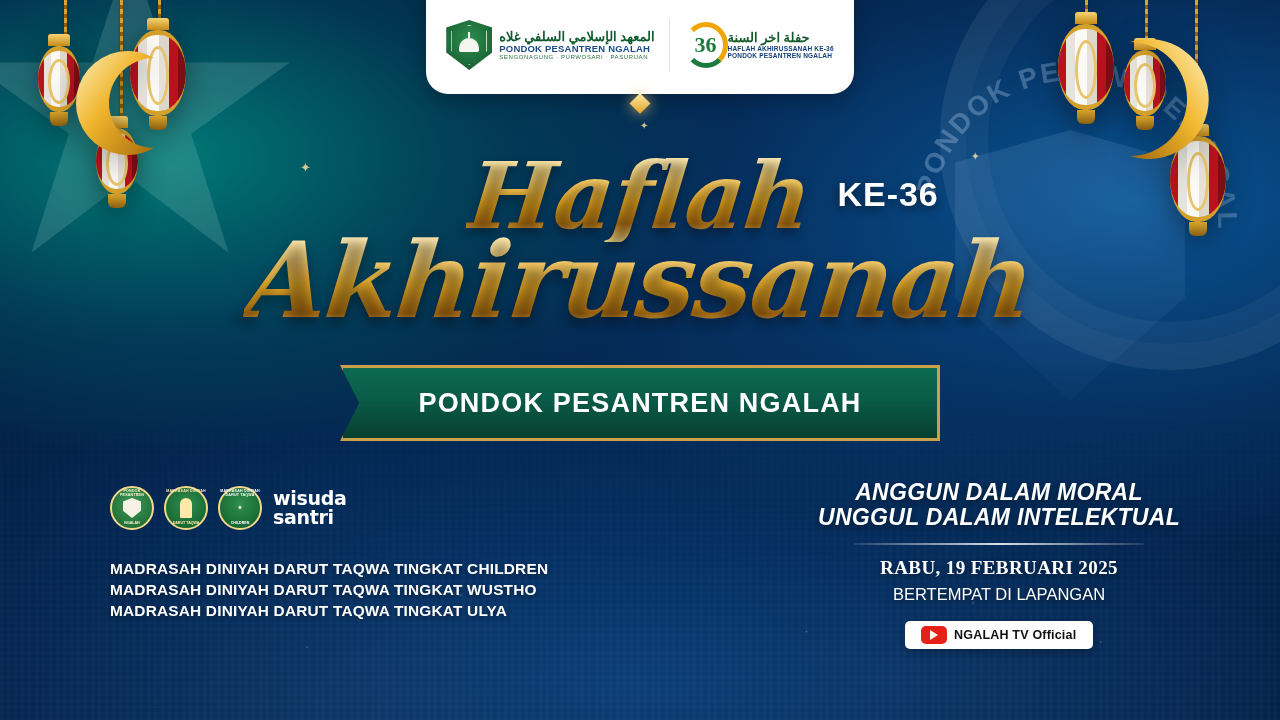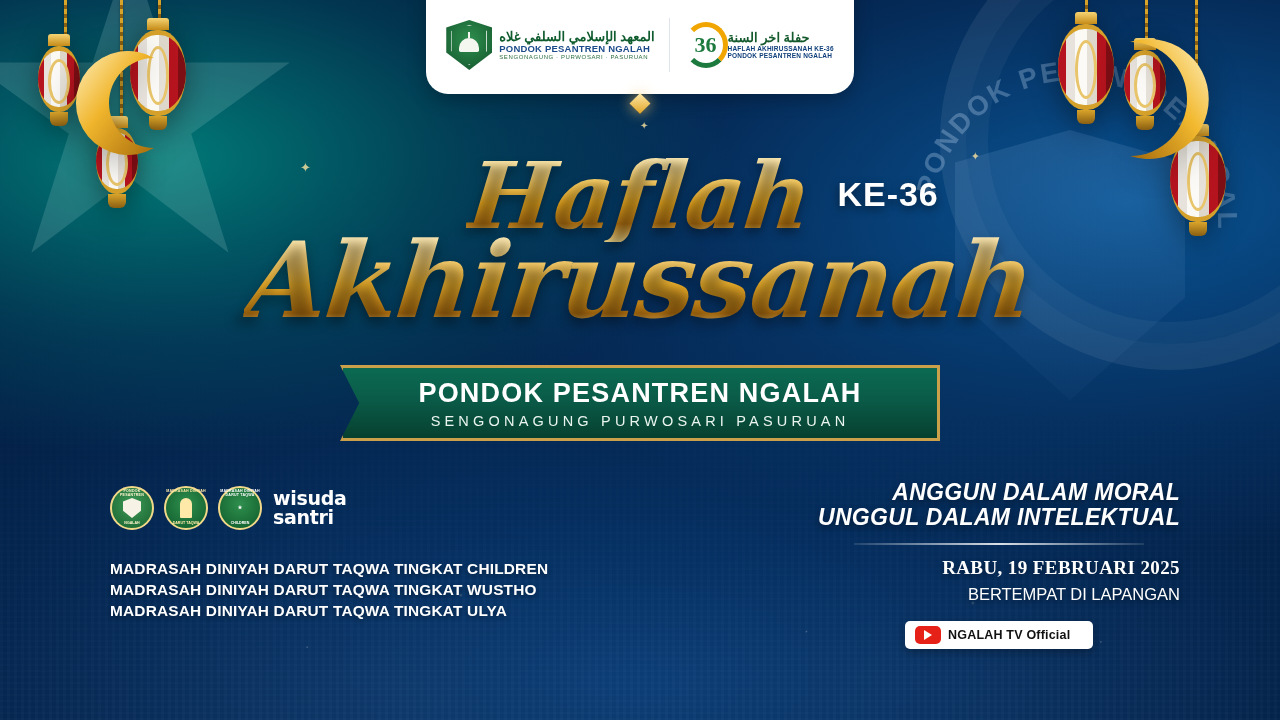--- a/index.html
+++ b/index.html
@@ -352,21 +352,21 @@
     letter-spacing: .2px;
     color: #ffffff;
     text-shadow: 0 2px 5px rgba(0,0,0,.4);
   }
 
   
   .br {
     position: absolute;
     right: 100px;
     top: 480px;
-    text-align: right;
+    text-align: center;
     color: #fff;
   }
   .br-slogan {
     font-style: italic;
     font-weight: bold;
     font-size: 23px;
     line-height: 25px;
     letter-spacing: .3px;
     text-shadow: 0 3px 7px rgba(0,0,0,.45);
   }
@@ -383,21 +383,21 @@
   .br-venue {
     font-size: 16.5px; line-height: 22px; margin-top: 4px;
     text-shadow: 0 2px 6px rgba(0,0,0,.45);
   }
   .yt-pill {
     margin: 16px auto 0;
     width: 188px; height: 28px;
     background: #fff;
     border-radius: 5px;
     display: flex; align-items: center; gap: 7px;
-    padding: 0 10px;
+    padding: 0 16px;
     box-shadow: 0 3px 9px rgba(0,0,0,.3);
   }
   .yt-icon {
     width: 26px; height: 18px; border-radius: 5px;
     background: #e62117;
     display: flex; align-items: center; justify-content: center;
   }
   .yt-icon .play {
     width: 0; height: 0;
     border-left: 8px solid #fff;
@@ -537,21 +537,20 @@
     </div>
     <div>
       <span class="akhir">Akhirussanah</span>
     </div>
   </div>
 
   <div class="ribbon-tail rt-left"></div>
   <div class="ribbon-tail rt-right"></div>
   <div class="ribbon">
     <div class="rb-main">PONDOK PESANTREN NGALAH</div>
-    <div class="rb-sub">SENGONAGUNG PURWOSARI PASURUAN</div>
   </div>
 
   <div class="bl">
     <div class="bl-logos">
       <div class="circle-logo cl1">
         <span class="ctext-top">PONDOK PESANTREN</span>
         <div class="shield"></div>
         <span class="ctext-bot">NGALAH</span>
       </div>
       <div class="circle-logo cl2">

